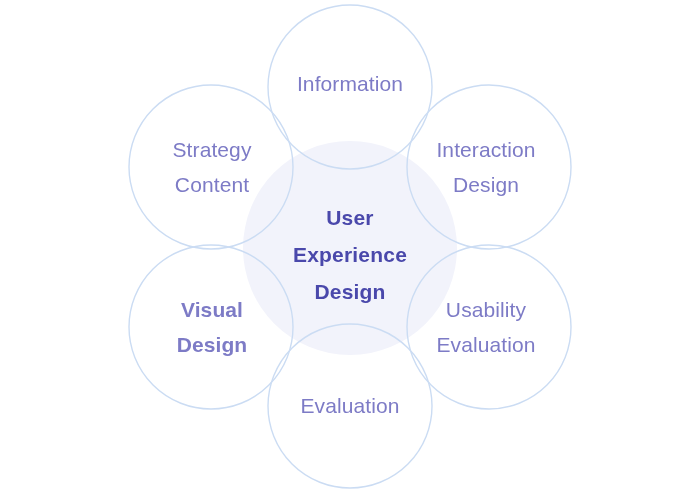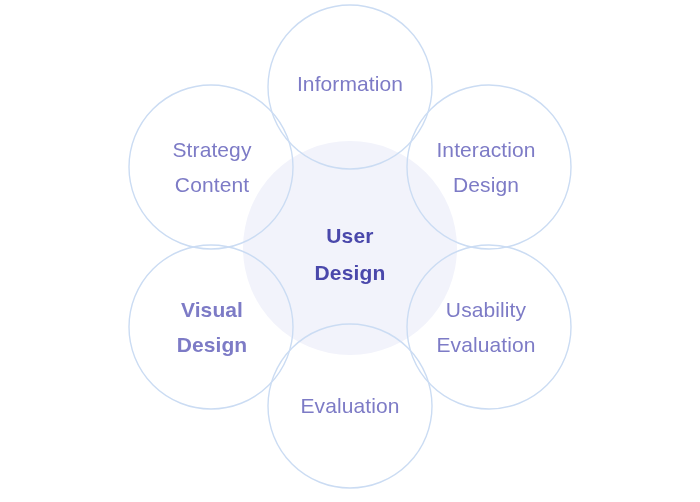--- a/index.html
+++ b/index.html
@@ -99,16 +99,17 @@
         <span class="line">Design</span>
       </div>
       <div class="petal-label" style="left: 212px; top: 167px;">
         <span class="line">Strategy</span>
         <span class="line">Content</span>
       </div>
     </div>
 
   <div id="center-label" style="left: 350px; top: 254px;">
       <span class="line">User</span>
+      <span class="line">Experience</span>
       <span class="line">Design</span>
     </div>
 
 </div>
 
 </body></html>

